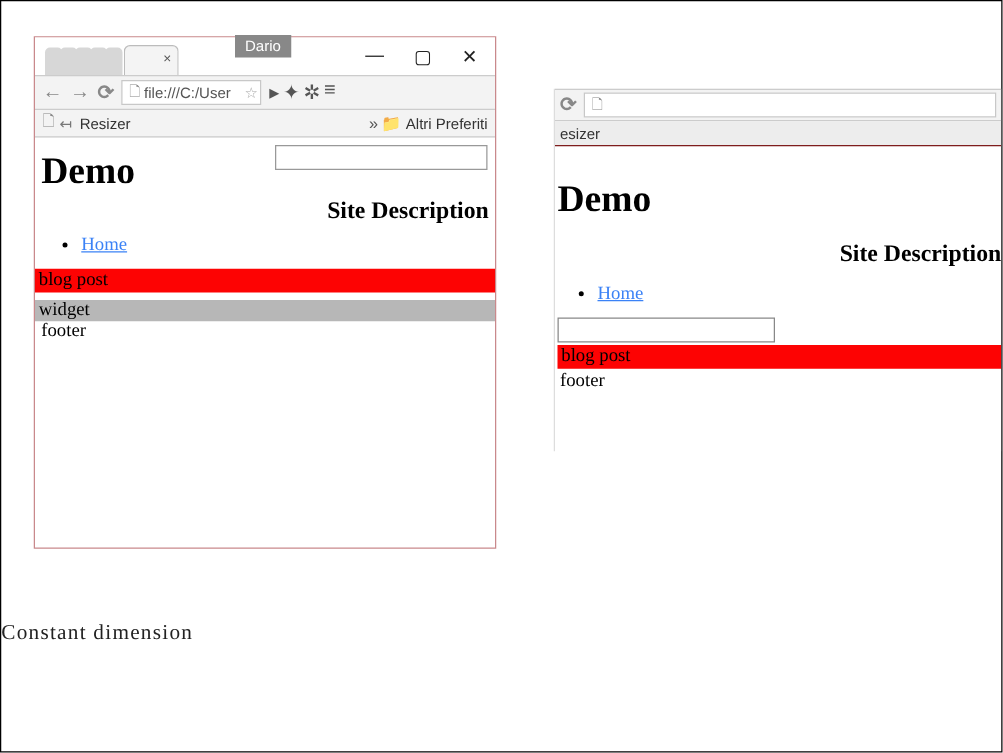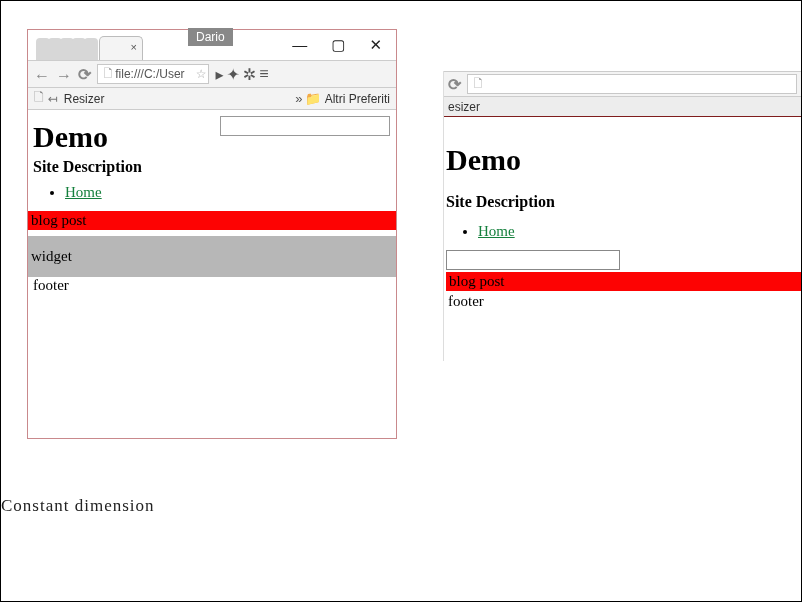--- a/index.html
+++ b/index.html
@@ -137,26 +137,26 @@
   .search-box {
     position: absolute;
     right: 6px;
     top: 6px;
     width: 170px;
     height: 20px;
     border: 1px solid #999;
     background: #fff;
   }
   .h-demo { font-size: 30px; font-weight: bold; margin: 6px 0 4px 0; }
-  .h-site { font-size: 16px; font-weight: bold; margin: 2px 0 8px 0; }
+  .h-site { font-size: 19px; font-weight: bold; margin: 2px 0 8px 0; text-align: right; }
   .navlist { margin: 4px 0 10px 0; padding-left: 32px; }
   .navlist li { font-size: 15px; margin: 2px 0; }
-  .navlist a { color: #15803d; text-decoration: underline; }
+  .navlist a { color: #3b82f6; text-decoration: underline; }
   .bar-red { background: #fd0303; color:#000; font-size: 15px; padding: 1px 3px; margin: 4px -5px 6px -5px; }
-  .bar-grey { background: #b7b7b7; color:#000; font-size: 15px; padding: 12px 3px; margin: 0 -5px 0 -5px; }
+  .bar-grey { background: #b7b7b7; color:#000; font-size: 15px; padding: 0 3px; margin: 0 -5px 0 -5px; }
   .footer-txt { font-size: 15px; padding: 0 0 0 0; }
 
   
   .win-right {
     position: absolute;
     left: 442px;
     top: 70px;
     width: 358px;
     height: 290px;
     background: #fff;

